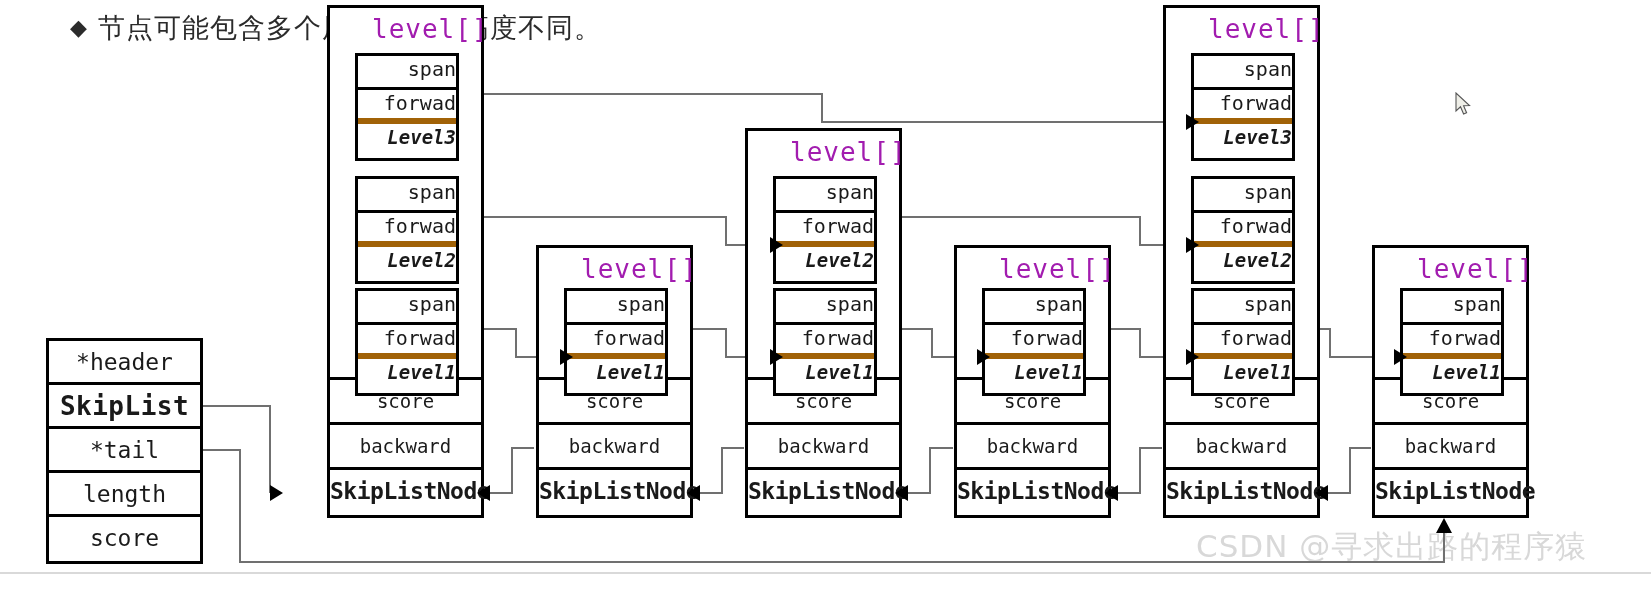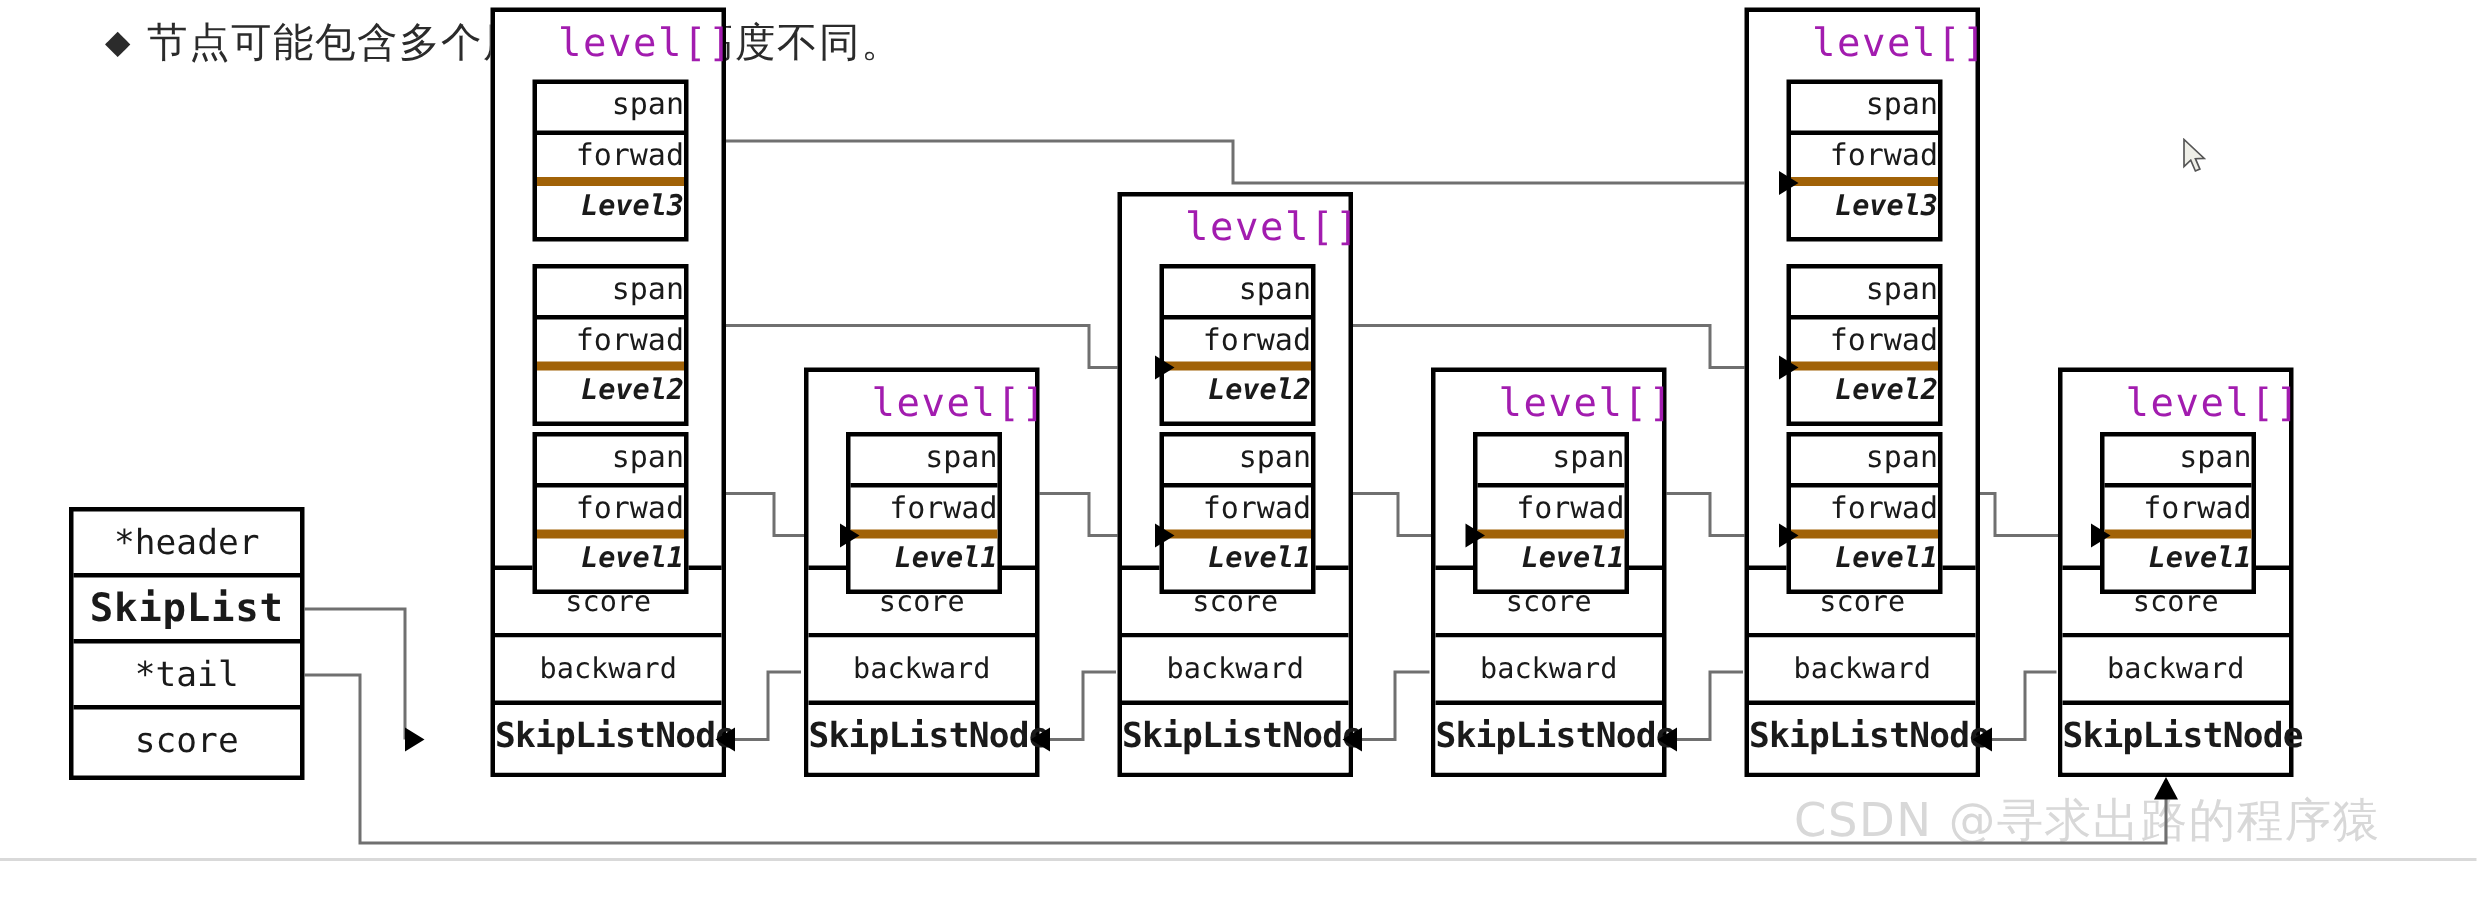--- a/index.html
+++ b/index.html
@@ -158,20 +158,21 @@
       <path d="M1328,485 L1315,493 L1328,501 z"></path>
 
       <path d="M1436,533 L1444,518 L1452,533 z"></path>
     </g>
   </svg>
 
   <div class="sl">
     <div class="slrow">*header</div>
     <div class="slrow title">SkipList</div>
     <div class="slrow">*tail</div>
+    <div class="slrow">length</div>
     <div class="slrow bottom">score</div>
   </div>
 
   <div class="node" style="left:327px;top:5px;width:157px;">
     <div class="levels" style="height:372px;">
       <div class="lv-title">level[]</div>
       <div class="lvbox" style="left:25px;top:45px;">
         <div class="span">span</div>
         <div class="fwd">forwad</div>
         <div class="lvl">Level3</div>

